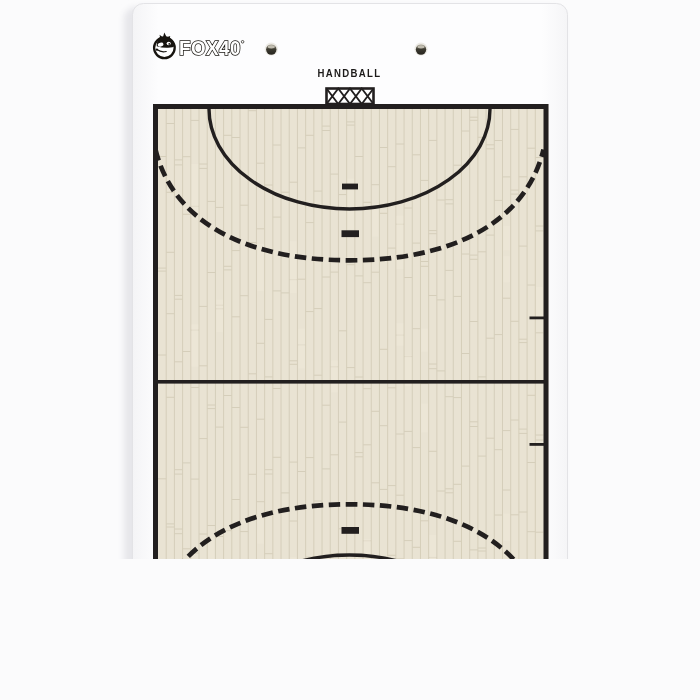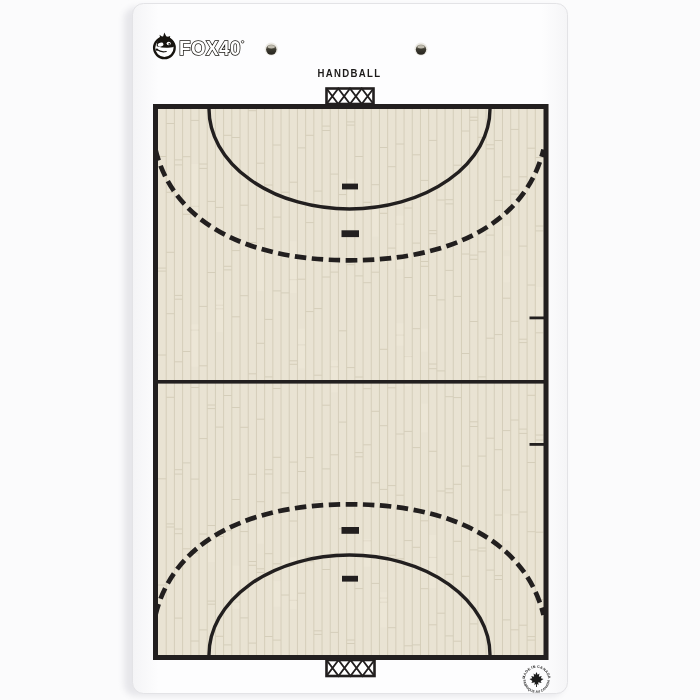--- a/index.html
+++ b/index.html
@@ -1,16 +1,16 @@
 <!DOCTYPE html>
 <html><head>
 <meta charset="utf-8">
 <style>
   html,body{margin:0;padding:0;background:#fbfbfc;}
-  .wrap{width:700px;height:700px;position:relative;font-family:"Liberation Sans",sans-serif;}
+  .wrap{width:700px;height:559px;position:relative;font-family:"Liberation Sans",sans-serif;}
 </style>
 </head>
 <body>
 <div class="wrap">
 <svg width="700" height="700" viewBox="0 0 700 700" xmlns="http://www.w3.org/2000/svg">
 <defs>
   <filter id="soft" x="-10%" y="-10%" width="120%" height="120%">
           <feGaussianBlur stdDeviation="3"></feGaussianBlur>
         </filter>
   <clipPath id="courtclip">

